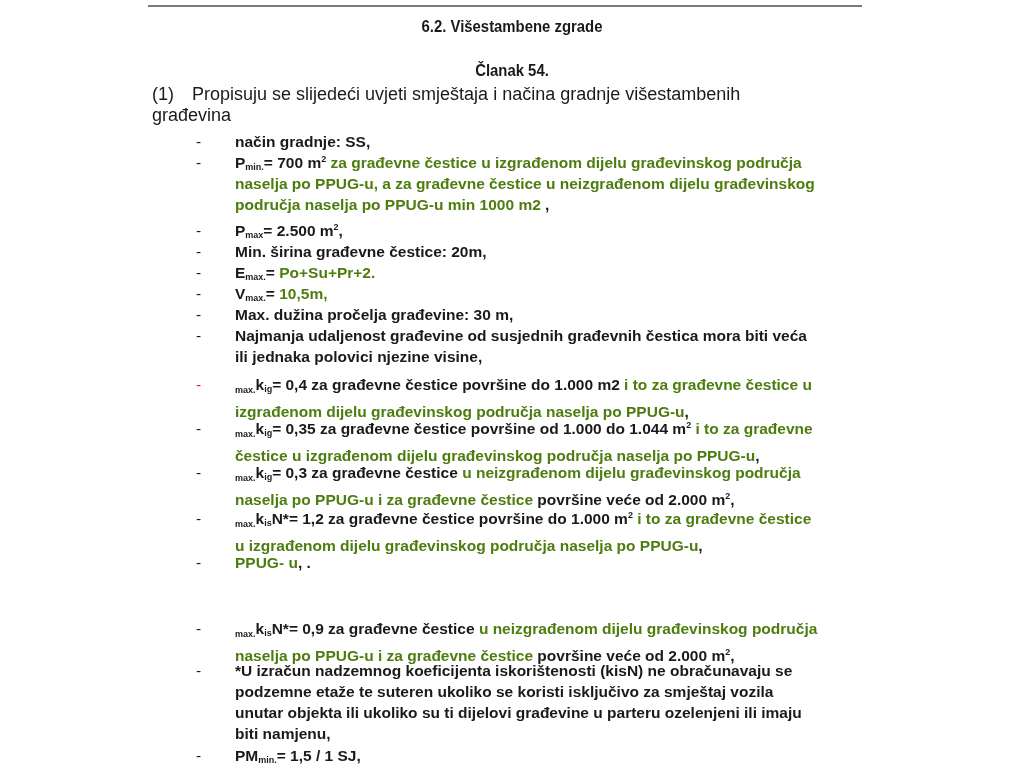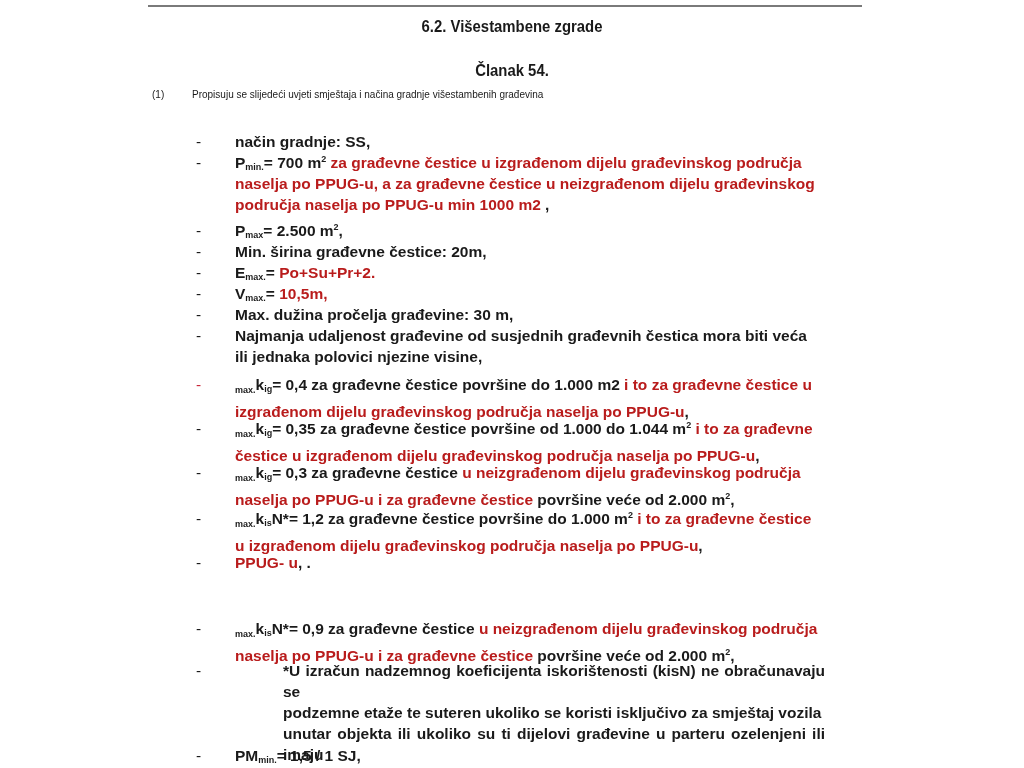--- a/index.html
+++ b/index.html
@@ -19,33 +19,33 @@
     text-align: center; font-weight: bold; font-size: 16px;
     transform: scaleX(0.93);
   }
   .article-title {
     position: absolute; left: 0; width: 1024px; top: 62px;
     text-align: center; font-weight: bold; font-size: 16px;
     transform: scaleX(0.93);
   }
   .para {
     position: absolute; left: 152px; top: 84px; width: 670px;
-    font-size: 10px; line-height: 21px;
+    font-size: 18px; line-height: 21px;
   }
   .para .num { display: inline-block; width: 40px; }
   .list { position: absolute; left: 0; top: 0; width: 1024px; }
   .item { position: absolute; left: 196px; width: 630px; font-size: 15.5px; line-height: 21px; }
   .item .dash { position: absolute; left: 0; top: 0; }
   .item .body { position: absolute; left: 39px; width: 590px; font-weight: bold; }
-  .red { color: #b91c1c; }
+  .red { color: #4d7c0f; }
   .dash.red { color: #c8283a; }
   sub, sup { font-size: 9px; line-height: 0; }
   sub { vertical-align: -2px; }
   .pre-sub { font-size: 9px; vertical-align: -3px; }
-  .just { text-align: justify; text-align-last: left; margin-left: 48px; }
+  .just { text-align: justify; text-align-last: left; }
 </style>
 </head>
 <body>
 
 <div class="page">
   <div class="top-rule"></div>
 
   <div class="section-title">6.2. Višestambene zgrade</div>
   <div class="article-title">Članak 54.</div>
 

